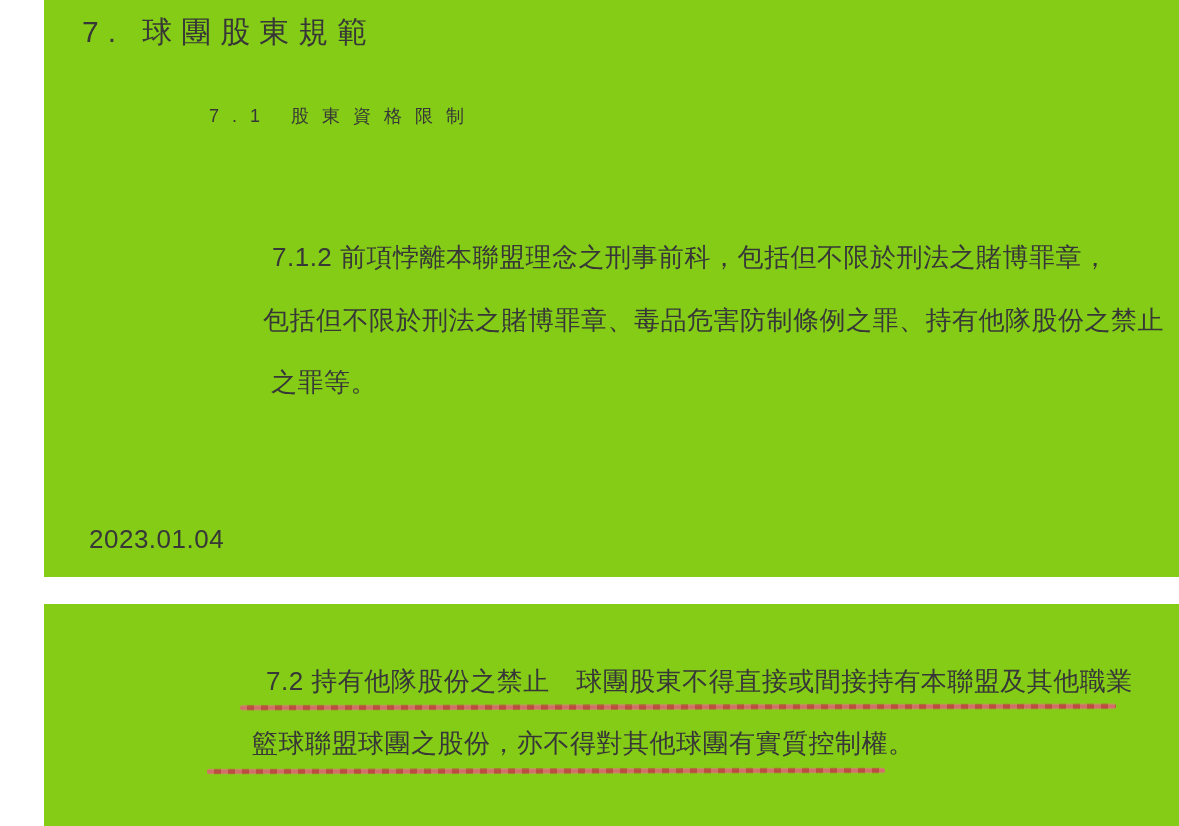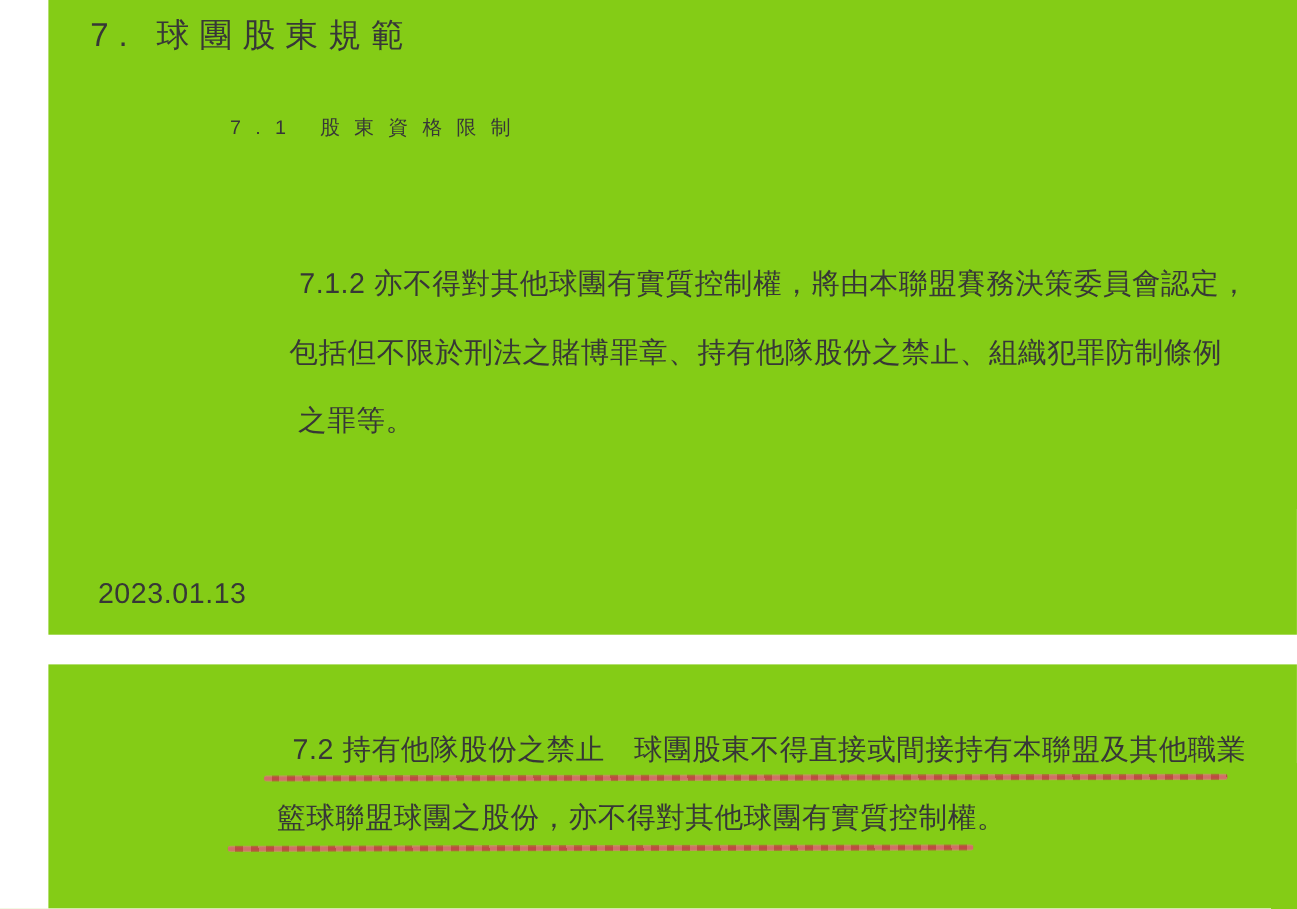--- a/index.html
+++ b/index.html
@@ -105,27 +105,27 @@
 <body>
 
 <div class="viewport">
 
   <div class="page" style="top:0; height:577px;">
     <div class="txt doc-heading">7. 球團股東規範</div>
 
     <div class="txt doc-subheading">7.1 股東資格限制</div>
 
 
-    <div class="txt body-line l-712a">7.1.2 亦不得對其他球團有實質控制權，將由本聯盟賽務決策委員會認定，</div>
+    <div class="txt body-line l-712a">7.1.2 前項悖離本聯盟理念之刑事前科，包括但不限於刑法之賭博罪章，</div>
 
-    <div class="txt body-line l-712b">包括但不限於刑法之賭博罪章、持有他隊股份之禁止、組織犯罪防制條例</div>
+    <div class="txt body-line l-712b">包括但不限於刑法之賭博罪章、毒品危害防制條例之罪、持有他隊股份之禁止</div>
 
     <div class="txt body-line l-712c">之罪等。</div>
 
-    <div class="txt footer-date">2023.01.13</div>
+    <div class="txt footer-date">2023.01.04</div>
 
   </div>
 
   <div class="page-divider"></div>
 
   <div class="page" style="top:604px; height:222px;">
     <div class="txt body-line" style="left:222px; top:60px;">7.2 持有他隊股份之禁止　球團股東不得直接或間接持有本聯盟及其他職業</div>
 
     <div class="txt body-line" style="left:208px; top:122px;">籃球聯盟球團之股份，亦不得對其他球團有實質控制權。</div>
   </div>

